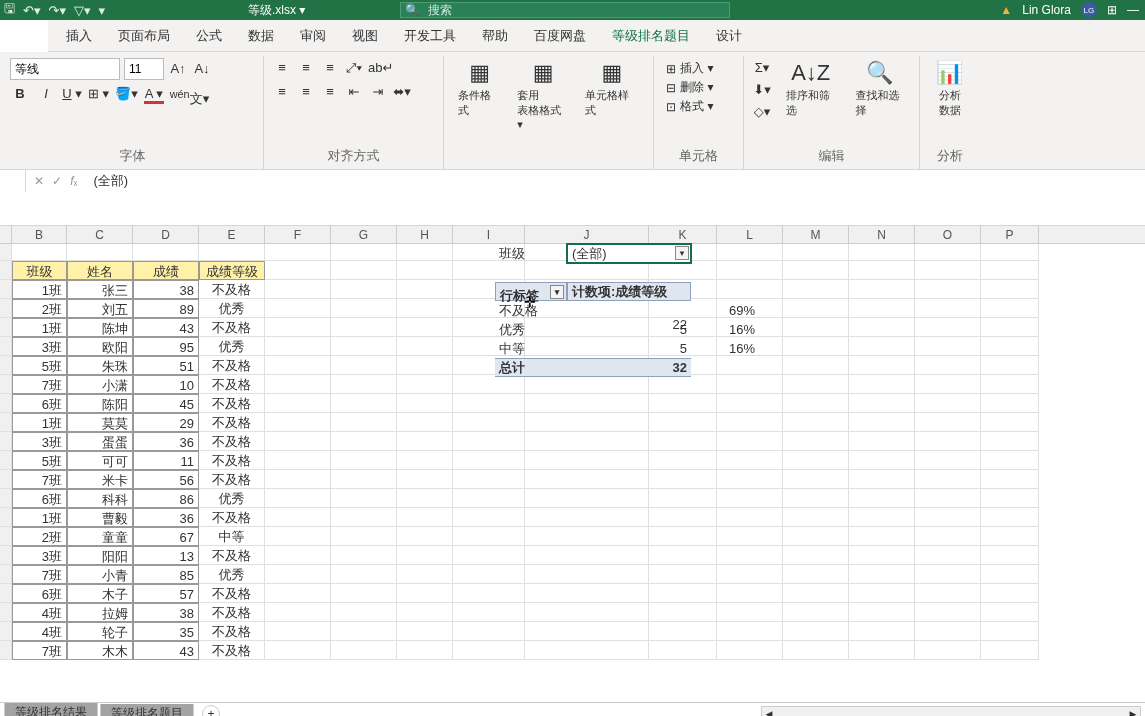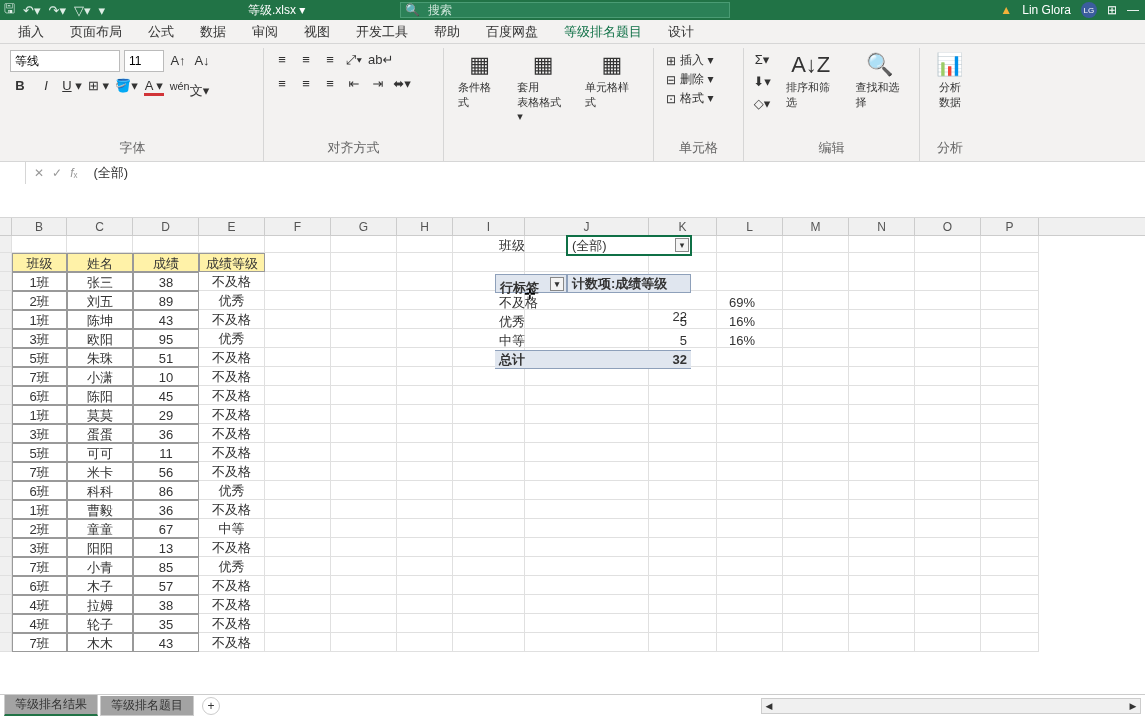--- a/index.html
+++ b/index.html
@@ -7,21 +7,21 @@
 
 .titlebar { height: 20px; background: #217346; display: flex; align-items: center; color: #fff; padding: 0 4px; position: relative; }
 .titlebar .qat { display: flex; align-items: center; gap: 8px; }
 .titlebar .qat span { font-size: 13px; color: #e0efe7; }
 .titlebar .filename { position: absolute; left: 248px; font-size: 12px; }
 .titlebar .searchbox { position: absolute; left: 400px; width: 330px; height: 16px; background: #2b8157; border: 1px solid #4a9c74; display: flex; align-items: center; padding: 0 4px; color: #cfe7db; }
 .titlebar .searchbox .sicon { margin-right: 8px; }
 .titlebar .right { position: absolute; right: 6px; display: flex; align-items: center; gap: 10px; }
 .titlebar .avatar { width: 16px; height: 16px; background: #3b5d9e; border-radius: 50%; display: flex; align-items: center; justify-content: center; font-size: 8px; color: #fff; }
 
-.tabs { height: 24px; background: #f3f2f1; display: flex; align-items: center; padding: 0 16px; gap: 22px; font-size: 13px; border-bottom: 1px solid #d6d6d6; }
+.tabs { height: 32px; background: #f3f2f1; display: flex; align-items: center; padding: 0 16px; gap: 22px; font-size: 13px; border-bottom: 1px solid #d6d6d6; margin-left: 48px; }
 .tabs .tab { padding: 3px 2px; cursor: pointer; }
 .tabs .tab.active { color: #0f7046; }
 
 .ribbon { height: 118px; background: #f3f2f1; border-bottom: 1px solid #d6d6d6; display: flex; padding: 4px 2px 0; }
 .rgroup { border-right: 1px solid #d6d6d6; padding: 2px 8px; display: flex; flex-direction: column; justify-content: space-between; }
 .rgroup .glabel { text-align: center; font-size: 13px; color: #666; padding: 2px 0; }
 .rgroup .body { flex: 1; display: flex; flex-direction: column; gap: 4px; }
 
 .font-row1 { display: flex; gap: 4px; align-items: center; }
 .fontname { width: 110px; height: 22px; border: 1px solid #bbb; background: #fff; padding: 0 4px; font-size: 12px; }
@@ -56,21 +56,21 @@
 .w-f { width: 66px; } .w-g { width: 66px; } .w-h { width: 56px; } .w-i { width: 72px; }
 .w-j { width: 124px; } .w-k { width: 68px; } .w-l { width: 66px; } .w-m { width: 66px; }
 .w-n { width: 66px; } .w-o { width: 66px; } .w-p { width: 58px; }
 
 .datarows { position: relative; }
 .cellrow { display: flex; height: 19px; }
 .cellrow .rh { width: 12px; border-right: 1px solid #e0e0e0; border-bottom: 1px solid #e0e0e0; background: #f0f0f0; }
 .cell { border-right: 1px solid #e0e0e0; border-bottom: 1px solid #e0e0e0; padding: 0 4px; font-size: 13px; line-height: 19px; overflow: hidden; white-space: nowrap; }
 .hdr { background: #fff2a8; border: 1px solid #999 !important; text-align: center; font-weight: 400; }
 .tc { text-align: center; }
-.bdr { border: 1px solid #999 !important; }
+.bdr { border: 1px solid #999 !important; text-align: right; }
 .pivot-ddl { border: 1px solid #999; background: #fff; padding: 0 4px; font-size: 13px; position: relative; display:flex; align-items:center; }
 .ddlbtn { position: absolute; right: 1px; top: 1px; width: 14px; height: 14px; border: 1px solid #888; background: #f4f4f4; font-size: 9px; display: flex; align-items: center; justify-content: center; }
 
 .selected { outline: 2px solid #0f7046; outline-offset: -1px; }
 
 .sheettabs { height: 22px; border-top: 1px solid #ccc; display: flex; align-items: center; padding: 0 4px; gap: 2px; font-size: 12px; }
 .sheettabs .stab { border: 1px solid #ccc; border-top: none; padding: 1px 10px; background: #a3a3a3; cursor: pointer; }
 .sheettabs .stab.active { border-bottom: 2px solid #217346; }
 .sheettabs .addsheet { width: 18px; height: 18px; border: 1px solid #ccc; border-radius: 50%; display: flex; align-items: center; justify-content: center; margin-left: 6px; cursor: pointer; }
 .sheettabs .scroll { margin-left: auto; display:flex; align-items:center; gap:6px; }

